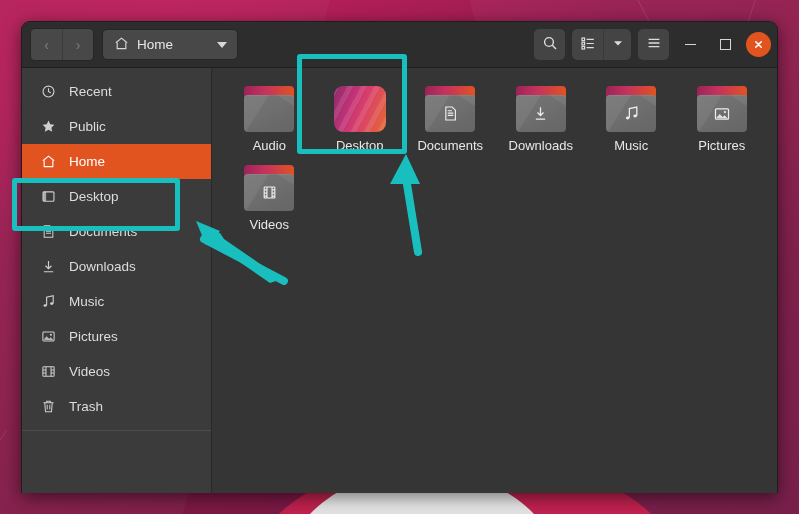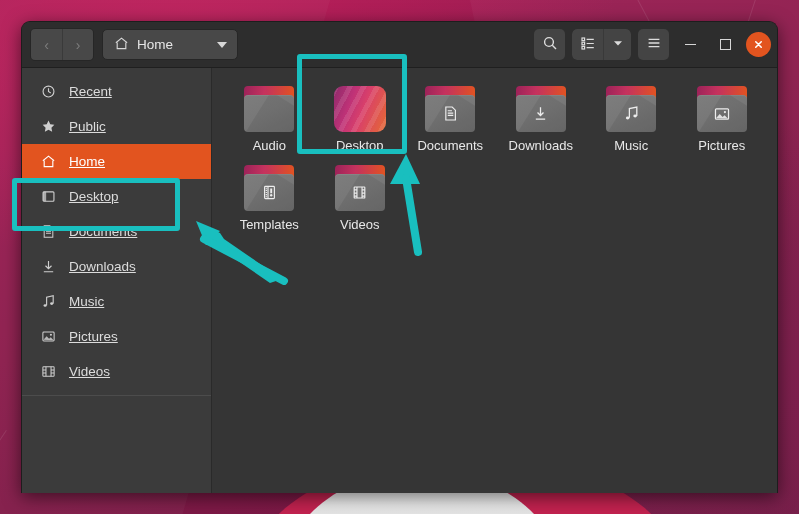--- a/index.html
+++ b/index.html
@@ -161,21 +161,20 @@
   }
   .side-item {
     height: 35px;
     display: flex;
     align-items: center;
     gap: 12px;
     padding: 0 10px 0 18px;
     color: #dcdcdc;
     font-size: 13.5px;
     cursor: pointer;
-    text-decoration: underline;
   }
   .side-item.active {
     background: #e2541f;
     color: #ffffff;
   }
   .side-icon {
     width: 17px; height: 17px;
     flex: 0 0 17px;
     display: flex; align-items: center; justify-content: center;
     color: #cfcfcf;
@@ -462,20 +461,30 @@
         <span class="side-icon">
           <svg width="15" height="15" viewBox="0 0 16 16" fill="none" stroke="currentColor" stroke-width="1.1">
             <rect x="2" y="3" width="12" height="10" rx="0.8"></rect>
             <path d="M5.3 3v10M10.7 3v10"></path>
             <path d="M2 6.3h3.3M2 9.7h3.3M10.7 6.3H14M10.7 9.7H14"></path>
           </svg>
         </span>
         <span>Videos</span>
       </div>
 
+      <div class="side-item">
+        <span class="side-icon">
+          <svg width="15" height="15" viewBox="0 0 16 16" fill="none" stroke="currentColor" stroke-width="1.1">
+            <path d="M2.6 3.9h10.8M6 3.9V2.4h4v1.5"></path>
+            <path d="M4 3.9l.8 9.7h6.4l.8-9.7"></path>
+            <path d="M6.6 6.2v5.1M9.4 6.2v5.1"></path>
+          </svg>
+        </span>
+        <span>Trash</span>
+      </div>
 
       <div class="side-sep"></div>
 
     </div>
 
     <div id="content">
       <div id="grid">
 
         <div class="fitem">
           <div class="folder">
@@ -546,37 +555,20 @@
                   <path d="M2.8 11.6 6 8l2.5 2.7 1.8-1.6 2.9 3" fill="#ededed" stroke="none" opacity=".9"></path>
                 </svg>
               </span>
             </div>
           </div>
           <div class="flabel">Pictures</div>
         </div>
 
 
 
-        <div class="fitem">
-          <div class="folder">
-            <div class="tab"></div>
-            <div class="body">
-              <span class="emb">
-                <svg width="17" height="17" viewBox="0 0 16 16" fill="none" stroke="#ededed" stroke-width="1.1">
-                  <rect x="3.4" y="2.2" width="9.2" height="11.6" rx="0.8"></rect>
-                  <path d="M6.6 2.2v11.6"></path>
-                  <path d="M4.4 4h1.2M4.4 6h1.2M4.4 8h1.2M4.4 10h1.2M4.4 12h1.2"></path>
-                  <path d="M9.6 4.2v4.4" stroke-width="1.8"></path>
-                  <circle cx="9.6" cy="10.6" r="1.1" fill="#ededed" stroke="none"></circle>
-                </svg>
-              </span>
-            </div>
-          </div>
-          <div class="flabel">Templates</div>
-        </div>
 
         <div class="fitem">
           <div class="folder">
             <div class="tab"></div>
             <div class="body">
               <span class="emb">
                 <svg width="17" height="17" viewBox="0 0 16 16" fill="none" stroke="#ededed" stroke-width="1.1">
                   <rect x="3" y="2.8" width="10" height="10.4" rx="0.6"></rect>
                   <path d="M5.6 2.8v10.4M10.4 2.8v10.4"></path>
                   <path d="M3 5.6h2.6M3 8.6h2.6M3 11.4h2.6M10.4 5.6H13M10.4 8.6H13M10.4 11.4H13"></path>

